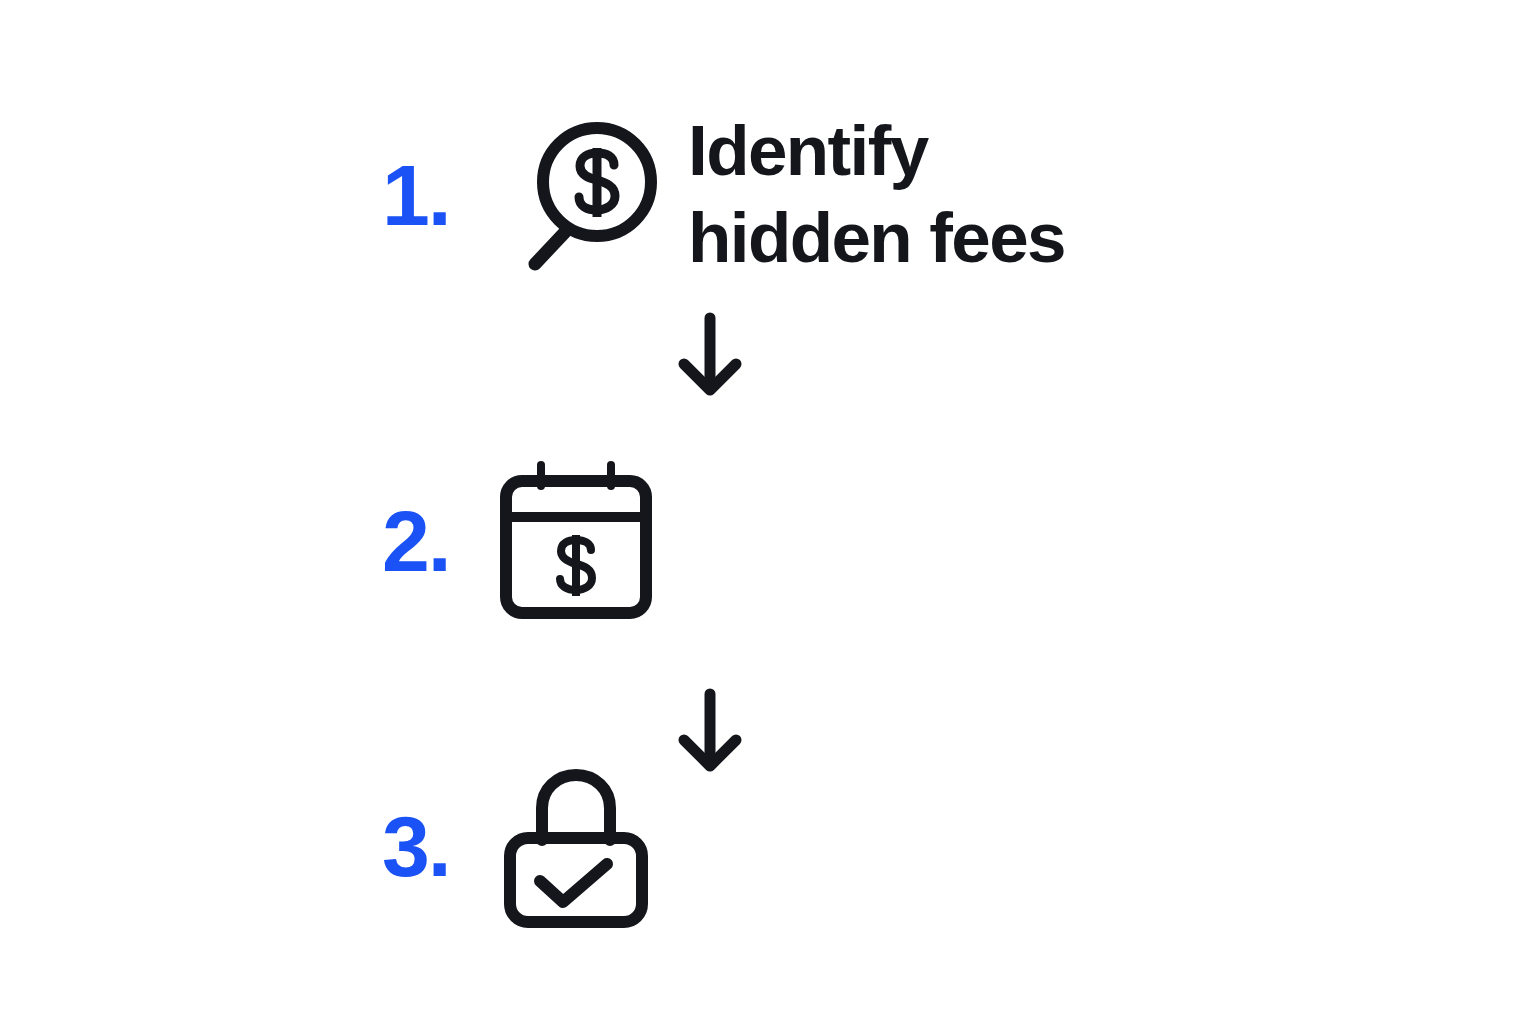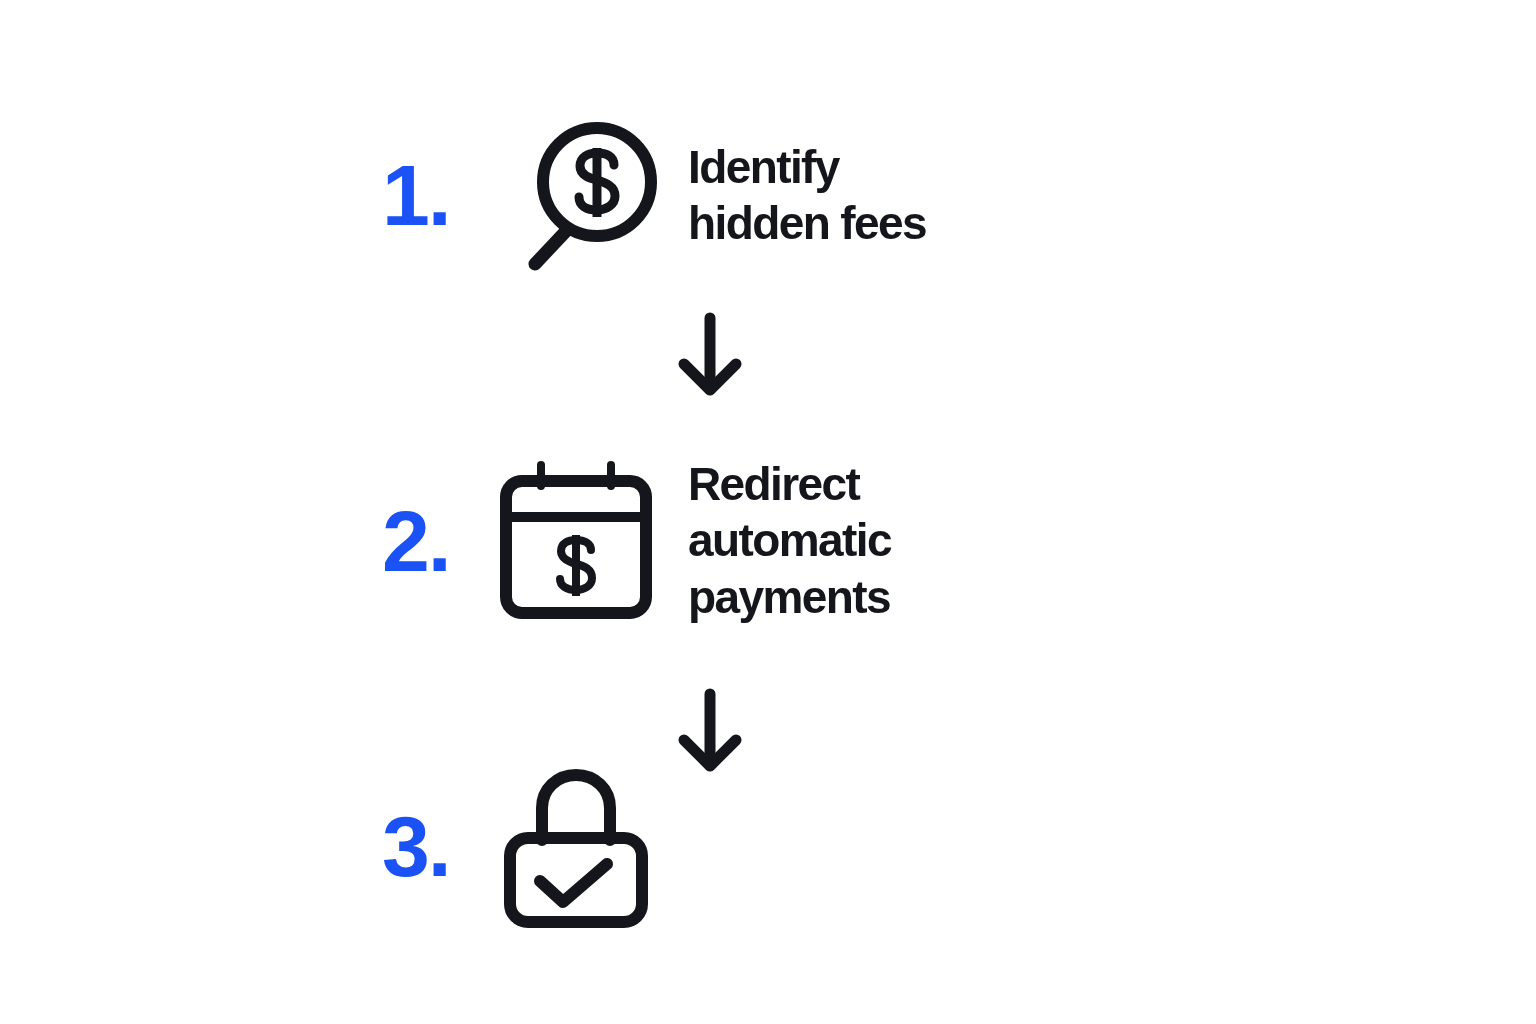--- a/index.html
+++ b/index.html
@@ -48,21 +48,21 @@
     width: 180px;
     display: flex;
     align-items: center;
     justify-content: center;
   }
 
   .step-label {
     color: #14161c;
     font-family: "Liberation Sans", sans-serif;
     font-weight: bold;
-    font-size: 46px;
+    font-size: 71px;
     line-height: 1.22;
     letter-spacing: -1.6px;
     white-space: pre-line;
     margin-left: 22px;
   }
 
   
   #row-1 { top: 100px;  height: 190px; }
   #row-2 { top: 408px;  height: 265px; }
   #row-3 { top: 718px;  height: 255px; }
@@ -128,23 +128,20 @@
         <line x1="18" y1="64" x2="158" y2="64" stroke="#14161c" stroke-width="10"></line>
 
         <line x1="88" y1="82" x2="88" y2="143" stroke="#14161c" stroke-width="8" stroke-linecap="butt"></line>
 
         <path d="M103 97 C103 90 96 87 88 87 C80 87 73 90 73 98
                  C73 106 81 109 88 111 C96 113 104 116 104 125
                  C104 133 96 137 88 137 C79 137 72 133 72 126" stroke="#14161c" stroke-width="8" fill="none" stroke-linecap="round" stroke-linejoin="round"></path>
       </svg>
     </div>
 
-    <div class="step-label">Redirect
-automatic
-payments</div>
   </div>
 
   <div class="connector-arrow" id="arrow-2">
     <svg width="84" height="90" viewBox="0 0 84 90" fill="none" aria-hidden="true">
       <line x1="42" y1="6" x2="42" y2="76" stroke="#14161c" stroke-width="11" stroke-linecap="round"></line>
       <polyline points="16,52 42,78 68,52" stroke="#14161c" stroke-width="11" fill="none" stroke-linecap="round" stroke-linejoin="round"></polyline>
     </svg>
   </div>
 
   <div class="step-row" id="row-3">

